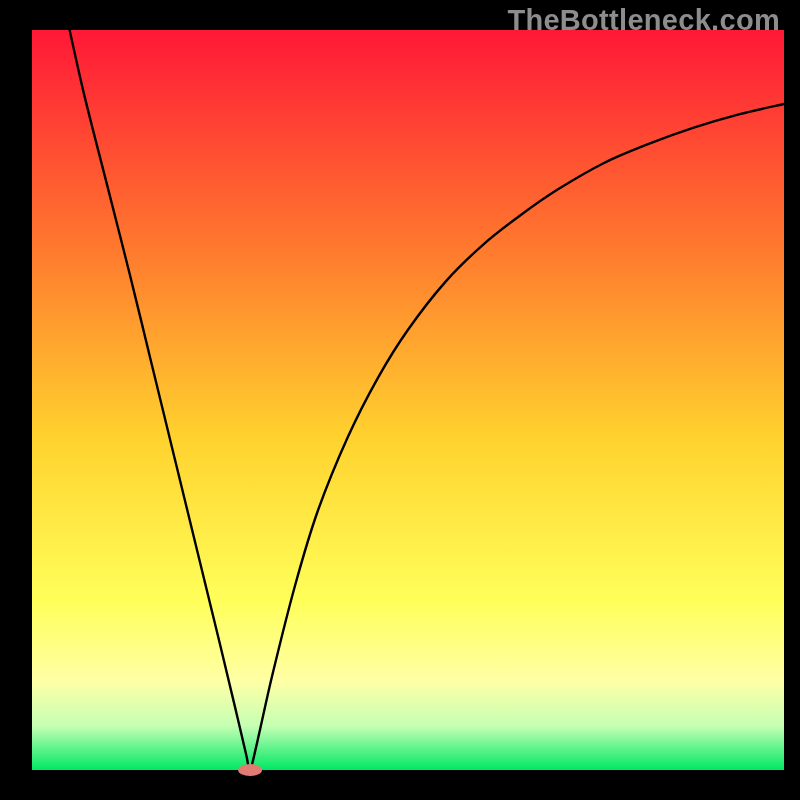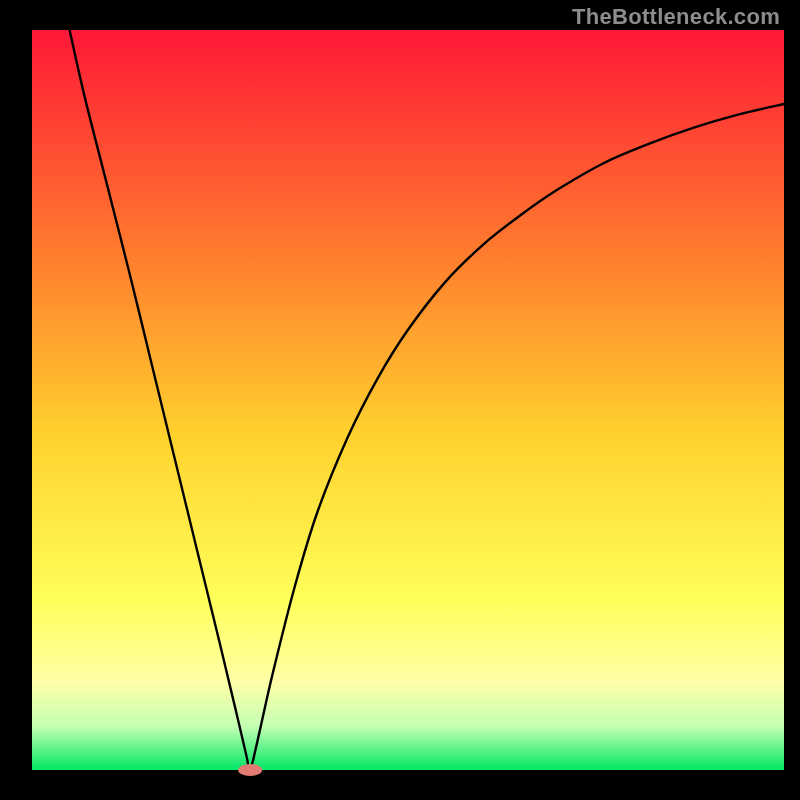--- a/index.html
+++ b/index.html
@@ -14,21 +14,21 @@
     position: relative;
     width: 800px;
     height: 800px;
     background: #000;
   }
   .watermark {
     position: absolute;
     top: 4px;
     right: 20px;
     font-family: Arial, Helvetica, sans-serif;
-    font-size: 22px;
+    font-size: 29px;
     font-weight: 600;
     color: #8d8d8d;
     letter-spacing: 0.3px;
   }
   svg {
     position: absolute;
     top: 0;
     left: 0;
   }
 </style>

